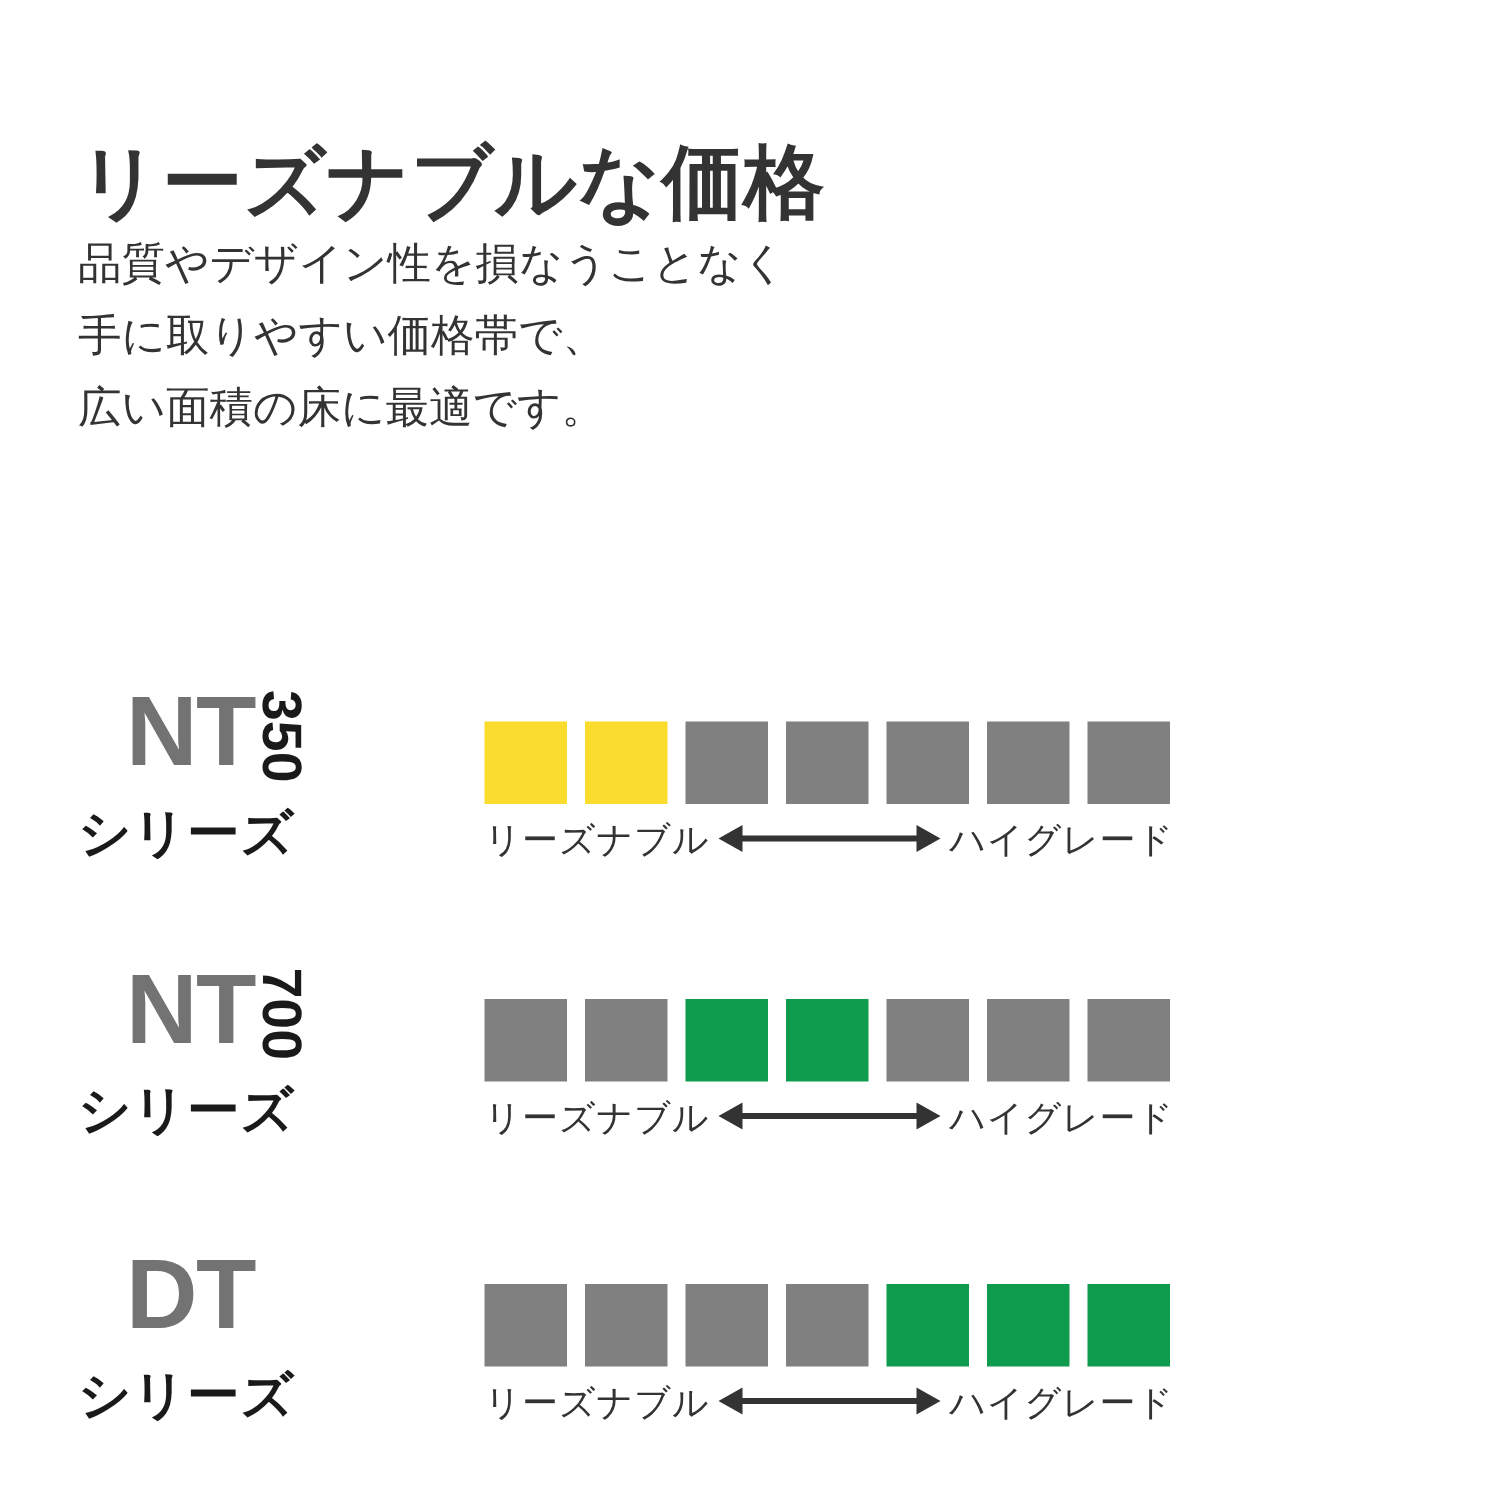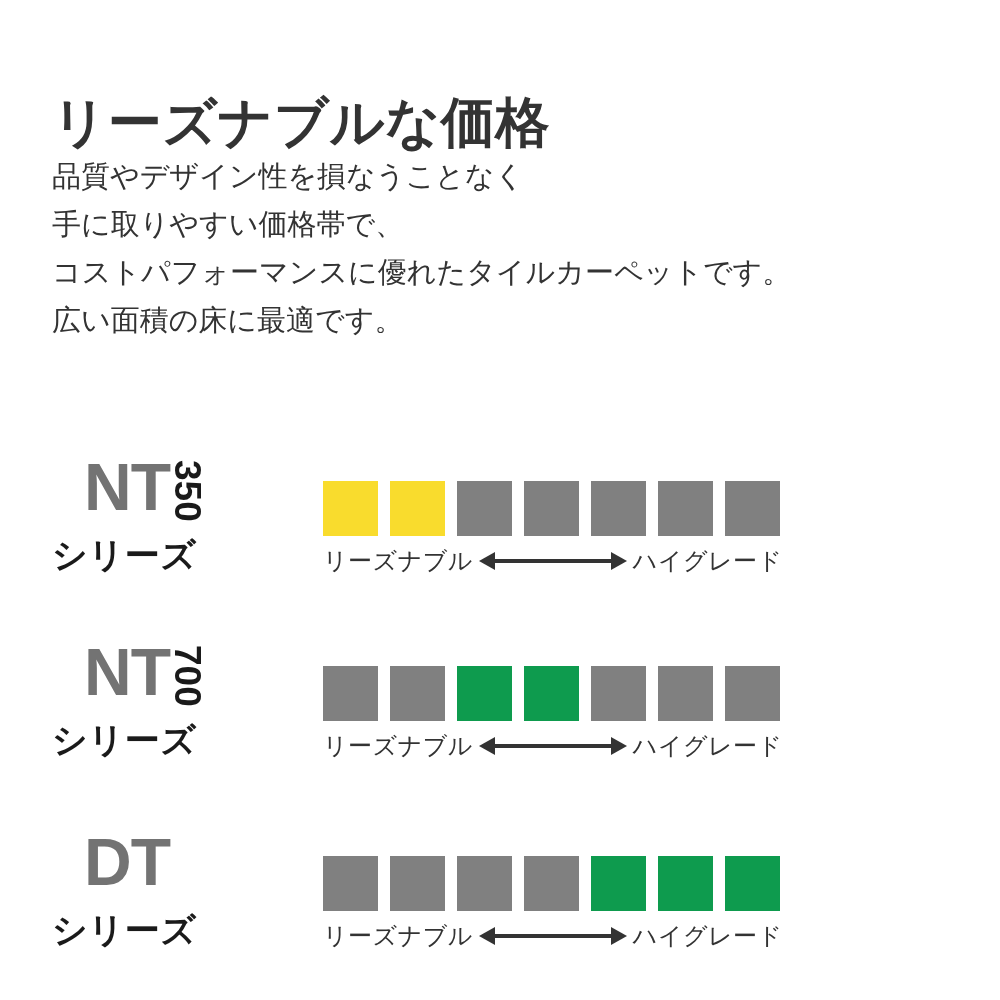--- a/index.html
+++ b/index.html
@@ -128,21 +128,21 @@
     height: 55px;
     display: block;
   }
 
   
   .scale-caption {
     position: absolute;
     left: 323px;
     top: 94px;
     display: flex;
-    align-items: center;
+    align-items: flex-start;
     white-space: nowrap;
     font-size: 24px;
     color: #333333;
     letter-spacing: 0.5px;
   }
   .scale-text { line-height: 1; }
   .scale-arrow {
     position: relative;
     width: 148px;
     height: 20px;
@@ -179,21 +179,20 @@
 </head>
 <body>
 
 <div class="page">
 
   <h1 class="heading">リーズナブルな価格</h1>
 
   <div class="body-copy">
     <span class="line">品質やデザイン性を損なうことなく</span>
     <span class="line">手に取りやすい価格帯で、</span>
-    <span class="line">コストパフォーマンスに優れたタイルカーペットです。</span>
     <span class="line">広い面積の床に最適です。</span>
   </div>
 
   <div class="series-row row-1">
     <div class="series-label">
       <div class="series-name-wrap">
         <span class="series-code">NT</span>
         <span class="series-num">350</span>
       </div>
       <div class="series-sub">シリーズ</div>

